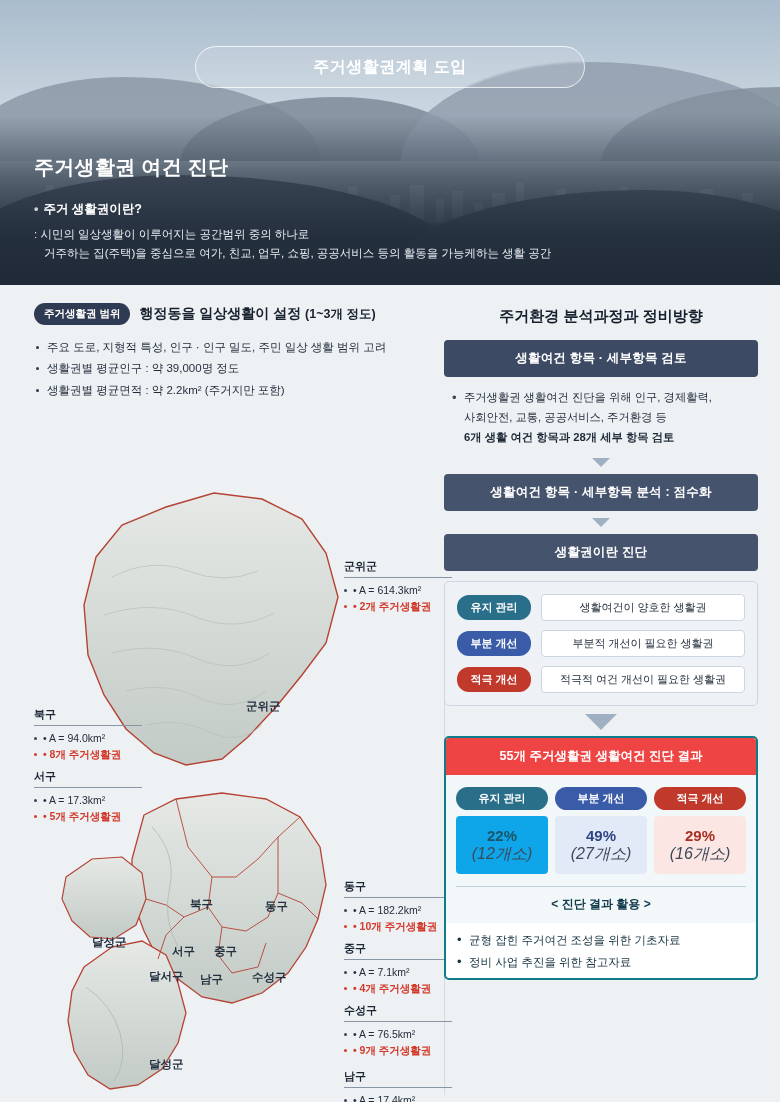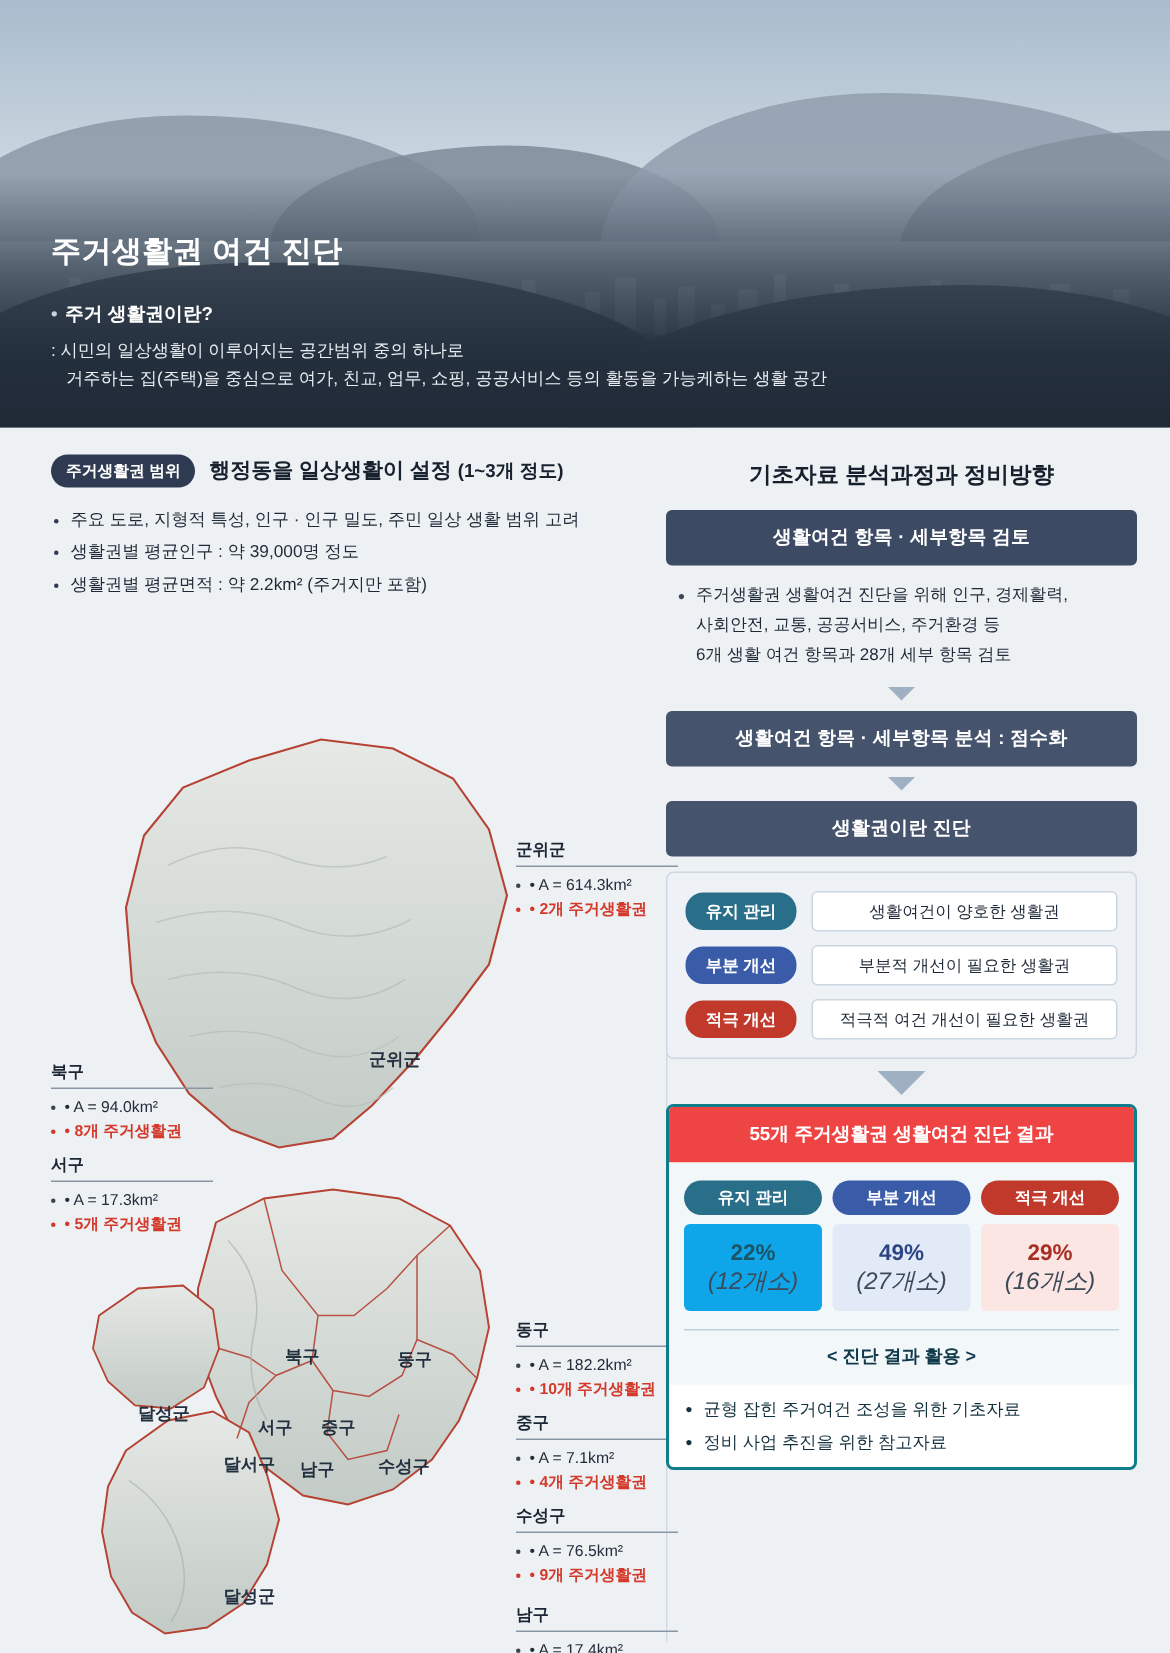--- a/index.html
+++ b/index.html
@@ -151,21 +151,21 @@
     border-left: 9px solid transparent; border-right: 9px solid transparent;
     border-top: 9px solid #9fb0c3;
   }
   .rbullet {
     margin: 11px 4px 11px 6px; font-size: 11.3px; line-height: 1.75; color:#1f2a38;
     position: relative; padding-left: 14px;
   }
   .rbullet::before{
     content:"•"; position:absolute; left:2px; top:-1px; color:#3a4554; font-size:13px;
   }
-  .rbullet b { font-weight:normal; }
+  .rbullet b { font-weight:bold; }
 
   .diag-box {
     margin-top: 10px; background:#eef2f7; border:1px solid #cdd7e2; border-radius:5px;
     padding: 12px 12px;
   }
   .drow { display:flex; align-items:center; gap:10px; margin-bottom: 9px; }
   .drow:last-child { margin-bottom: 0; }
   .dpill {
     width: 74px; text-align:center; color:#fff; font-size:11px; font-weight:bold;
     border-radius: 12px; padding: 5px 0; flex: 0 0 auto;
@@ -256,20 +256,21 @@
       <i style="left:660px;width:10px;height:30px"></i>
     <i style="left:682px;width:9px;height:24px"></i>
       <i style="left:700px;width:13px;height:34px"></i>
     <i style="left:724px;width:8px;height:22px"></i>
       <i style="left:742px;width:11px;height:30px"></i>
   </div>
   <div class="hillfore"></div>
   <div class="hillfore2"></div>
   <div class="hero-shade"></div>
 
+  <div class="pill-title">주거생활권계획 도입</div>
 
   <div class="hero-body">
     <div class="hero-h1">주거생활권 여건 진단</div>
     <div class="hero-q">
       <span class="dot">•</span><span>주거 생활권이란?</span>
     </div>
     <div class="hero-l">
       <span>: 시민의 일상생활이 이루어지는 공간범위 중의 하나로</span>
       <span class="ind">거주하는 집(주택)을 중심으로 여가, 친교, 업무, 쇼핑, 공공서비스 등의  활동을 가능케하는 생활 공간</span>
     </div>
@@ -392,21 +393,21 @@
         <div class="ct">남구</div>
         <div class="line"></div>
         <div class="row">• A = 17.4km²</div>
 
       </div>
 
     </div>
   </div>
 
   <div class="col-right">
-    <div class="r-title">기초자료 분석과정과 정비방향</div>
+    <div class="r-title">주거환경 분석과정과 정비방향</div>
 
     <div class="bar">생활여건 항목 · 세부항목 검토</div>
 
     <div class="rbullet">
       <span>주거생활권 생활여건 진단을 위해 인구, 경제활력,</span><br>
       <span>사회안전, 교통, 공공서비스, 주거환경 등</span><br>
       <b>6개 생활 여건 항목과 28개 세부 항목 검토</b>
     </div>
 
     <div class="arrow-dn"></div>

